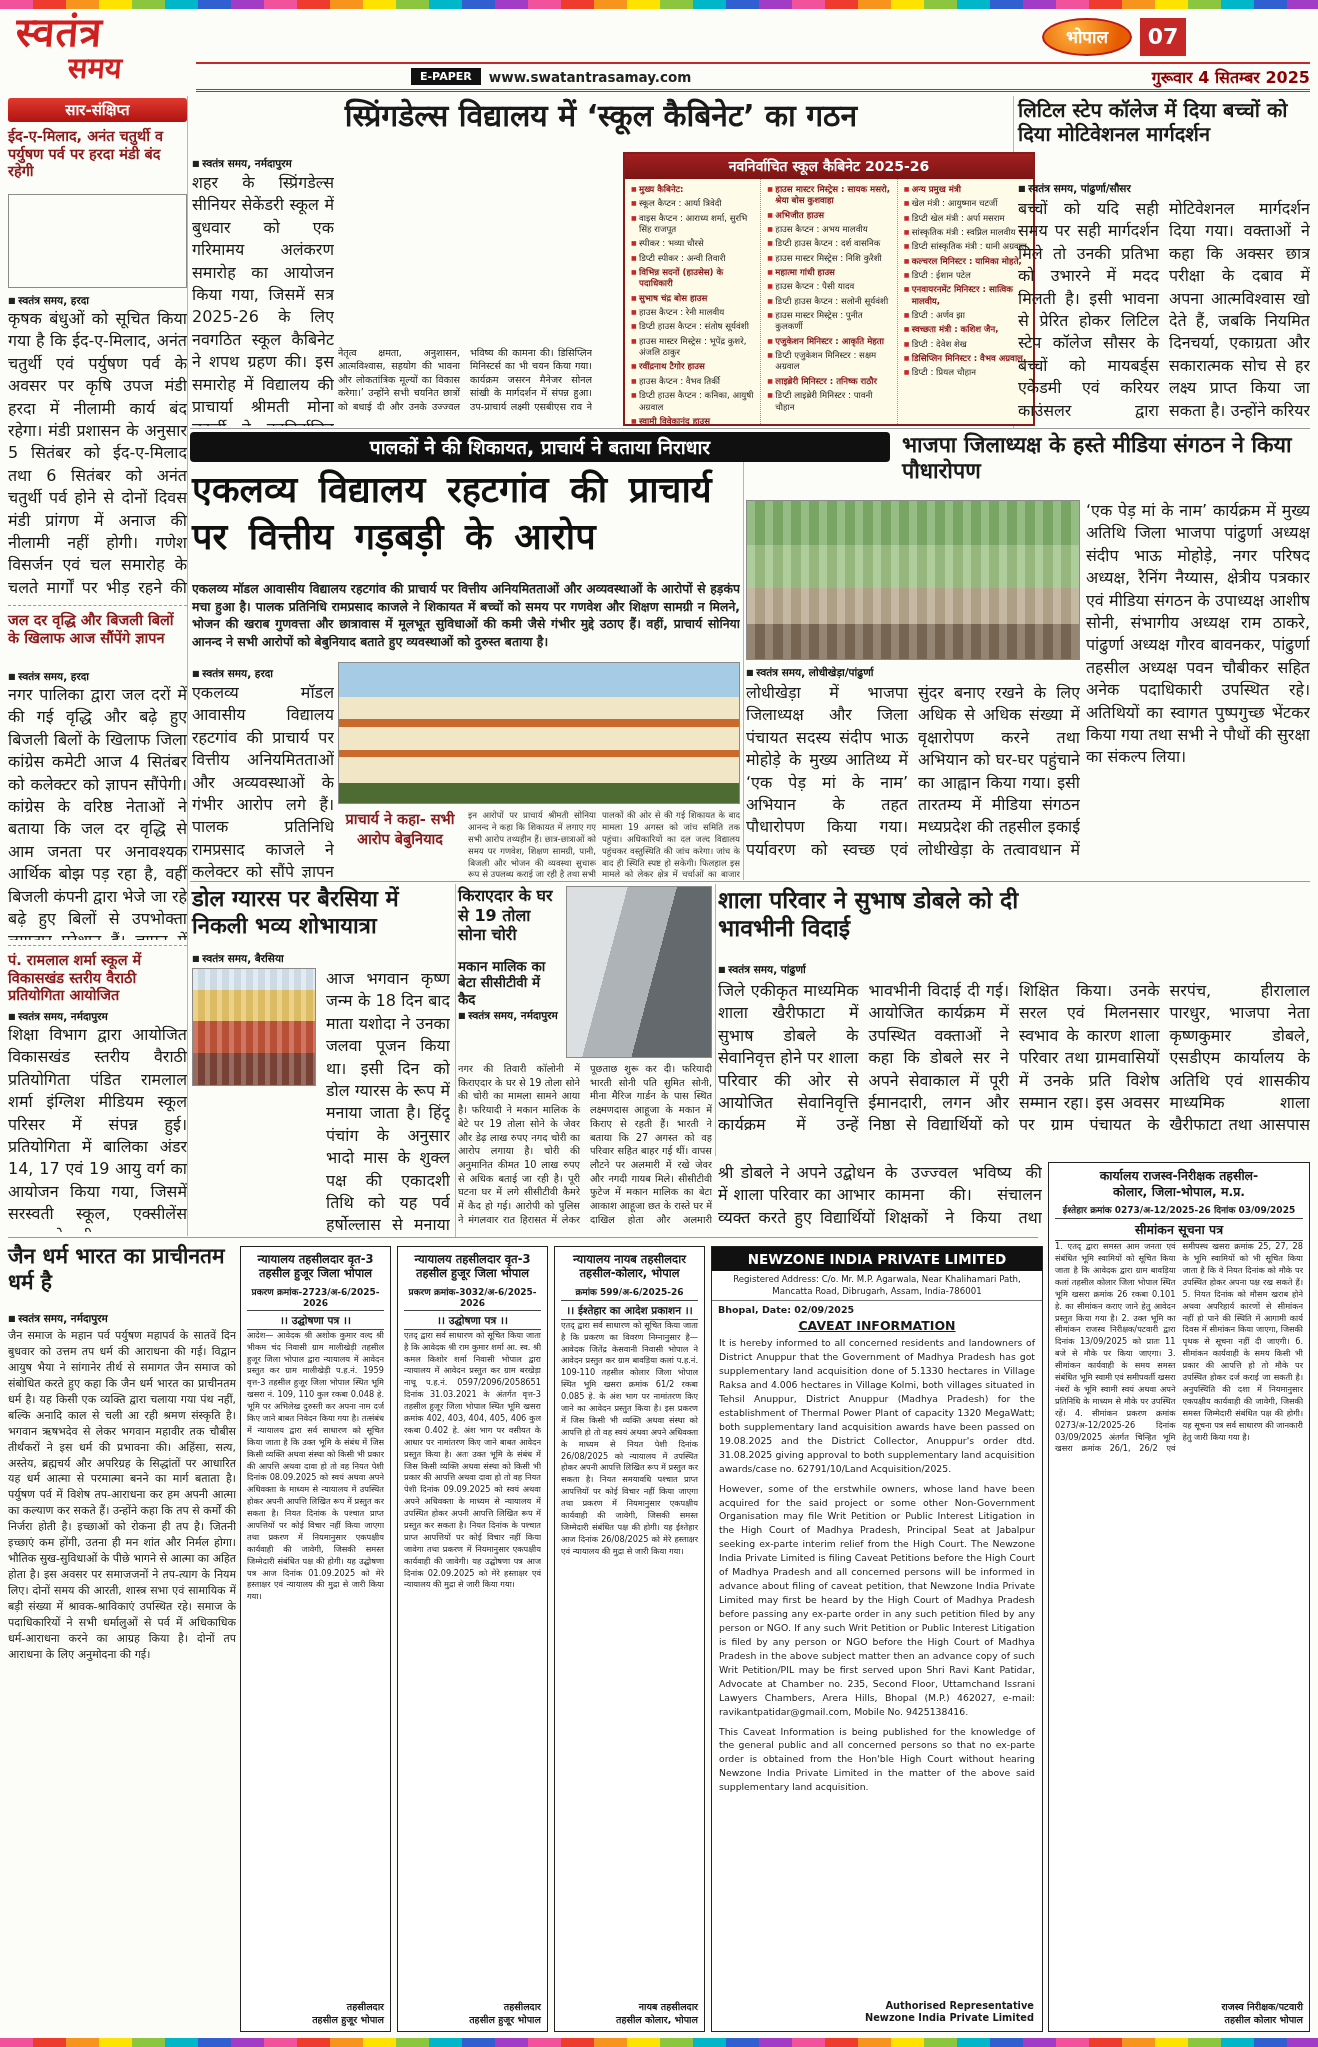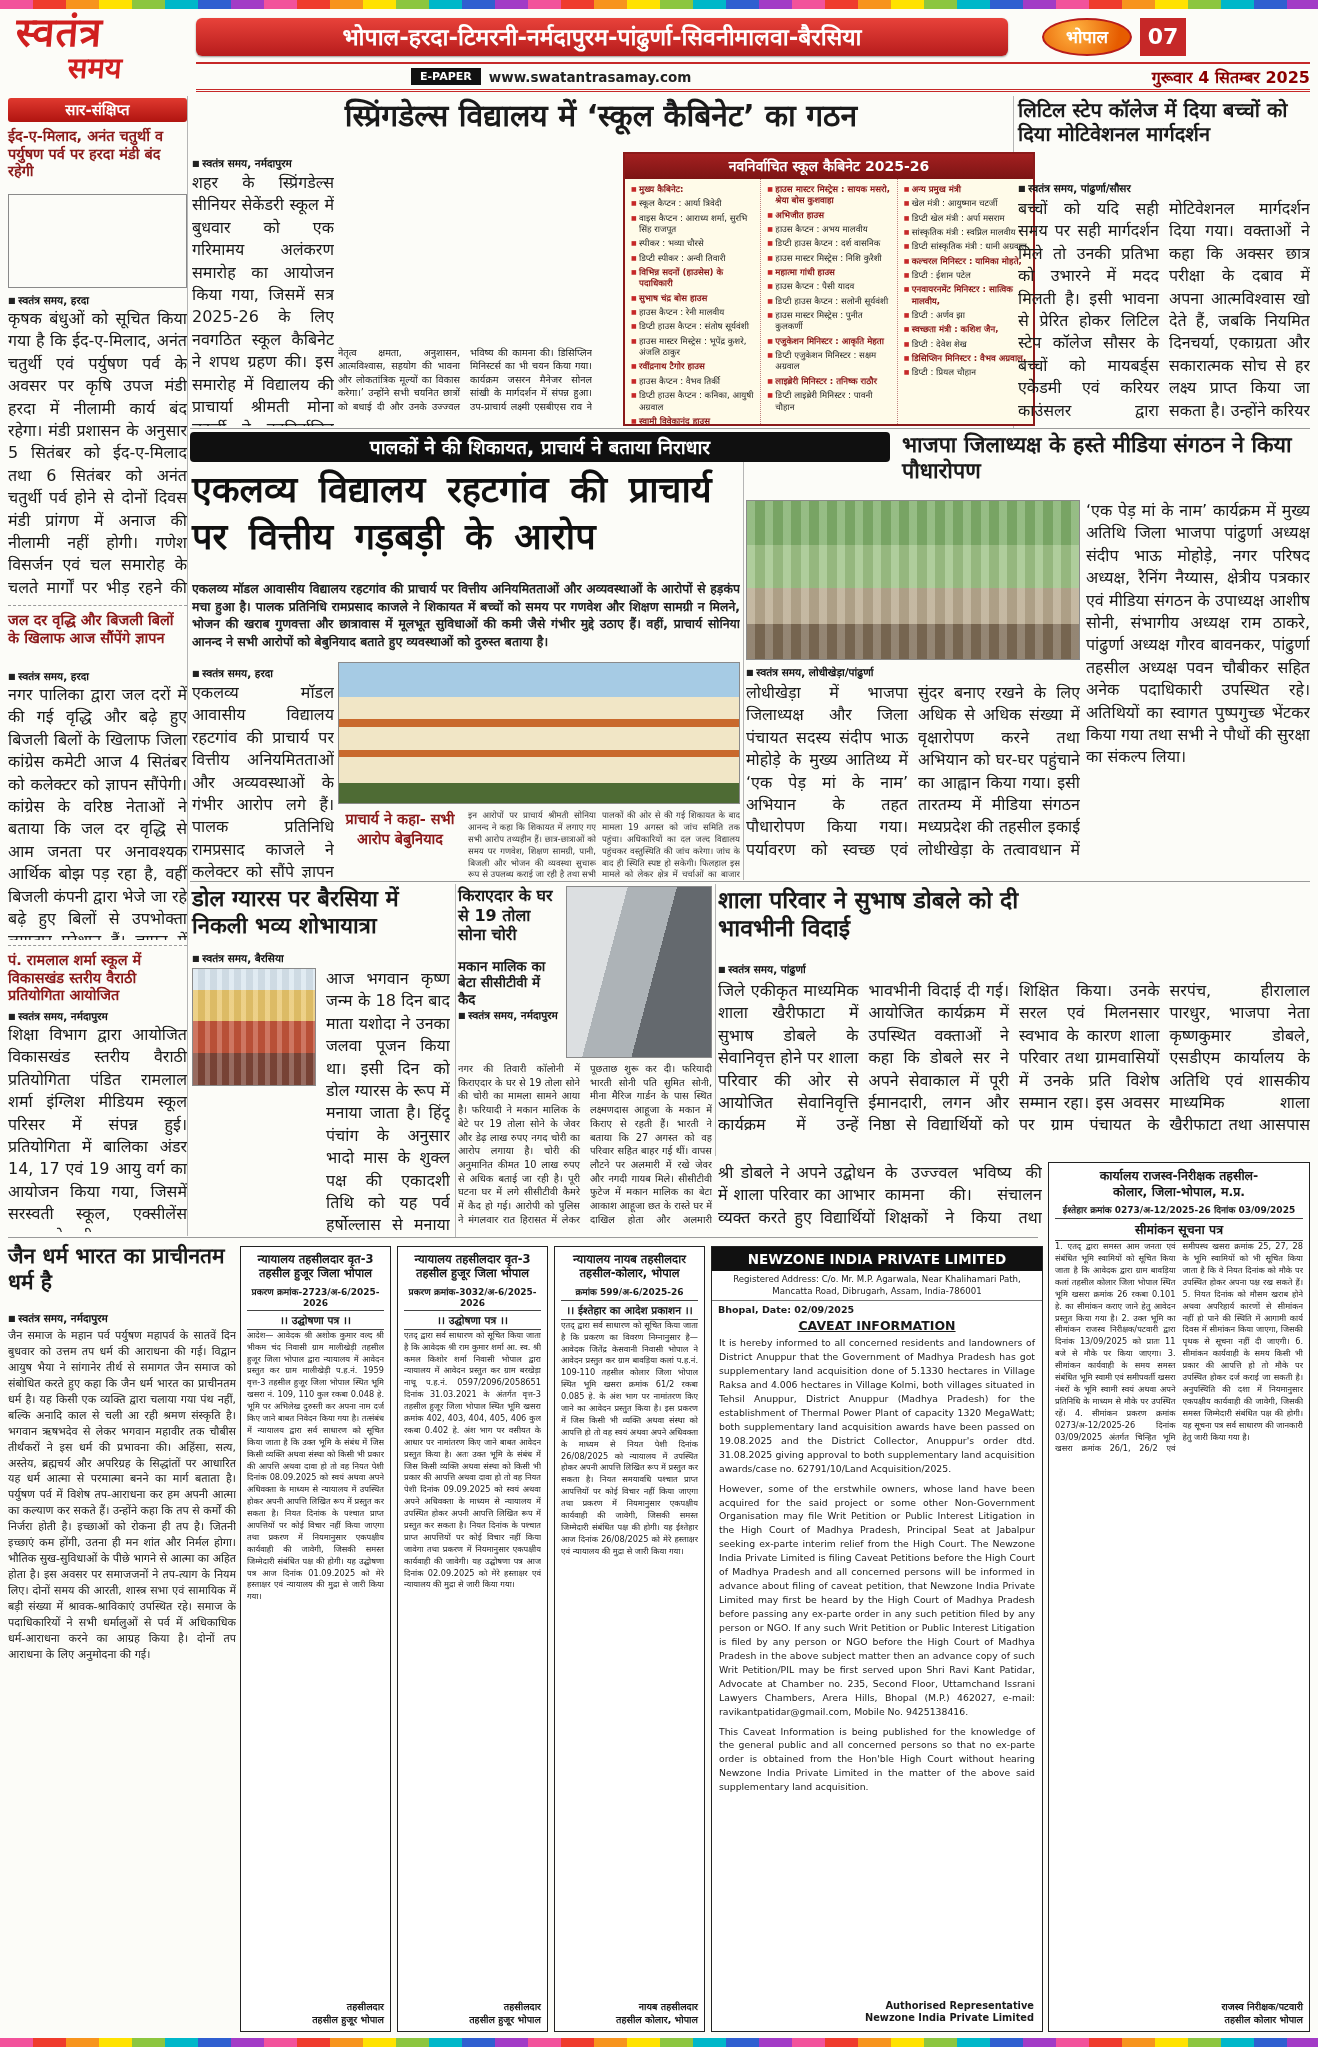--- a/index.html
+++ b/index.html
@@ -86,21 +86,20 @@
 
 <div class="page">
 
   <div class="rainbow abs" style="left:0;top:0;width:1318px;"></div>
   <div class="rainbow abs" style="left:0;top:2038px;width:1318px;"></div>
 
   <div class="abs logo" style="left:16px;top:12px;width:170px;height:78px;">
     <span class="l1">स्वतंत्र</span>
     <span class="l2">समय</span>
   </div>
-  <div class="abs banner" style="left:196px;top:18px;width:812px;height:38px;">भोपाल-हरदा-टिमरनी-नर्मदापुरम-पांढुर्णा-सिवनीमालवा-बैरसिया</div>
   <div class="abs edbadge" style="left:1042px;top:18px;width:90px;height:38px;">भोपाल</div>
   <div class="abs pagenum" style="left:1140px;top:18px;width:46px;height:38px;">07</div>
   <div class="abs datebar" style="left:196px;top:62px;width:1114px;height:30px;">
     <span class="epaper">E-PAPER</span>
     <span class="site">www.swatantrasamay.com</span>
     <span class="pdate">गुरूवार 4 सितम्बर 2025</span>
   </div>
 
   <div class="vrule" style="left:187px;top:96px;height:1140px;"></div>
   <div class="vrule" style="left:1013px;top:96px;height:332px;"></div>

